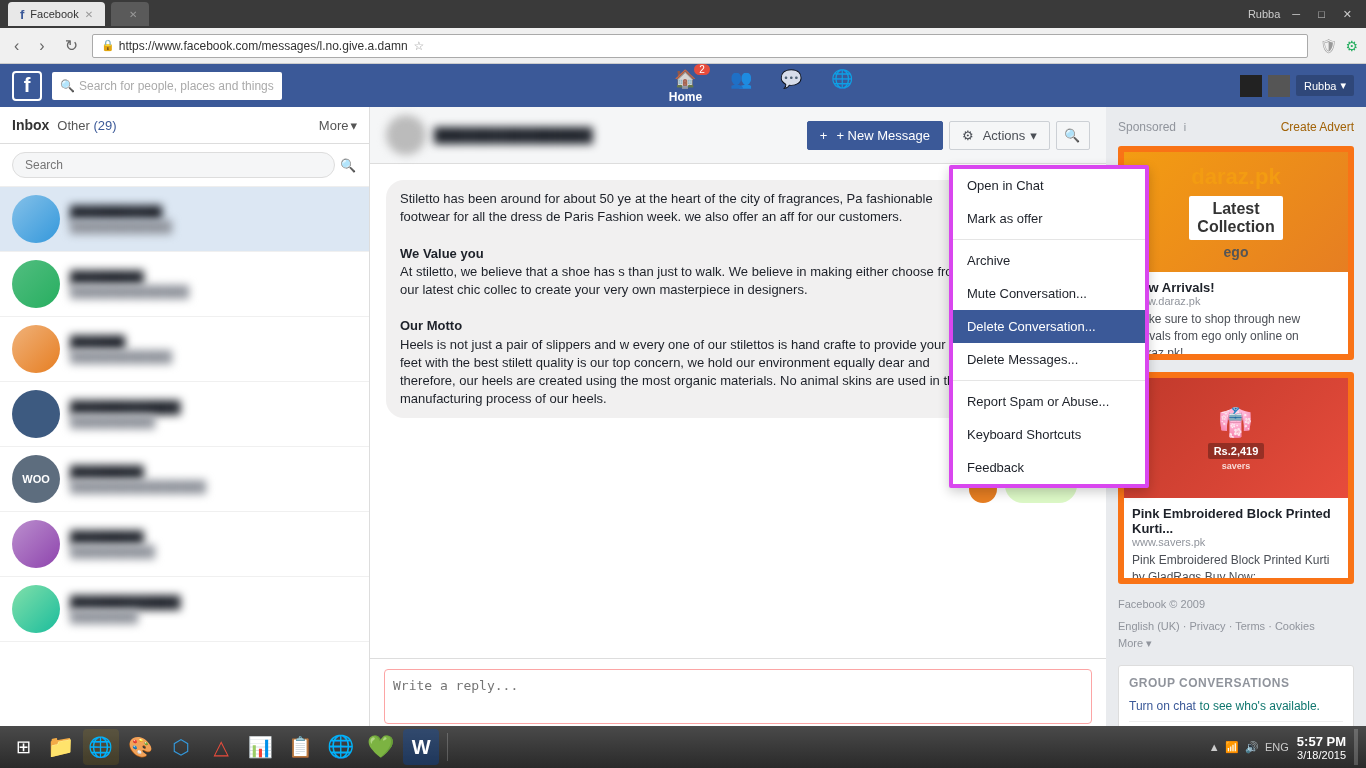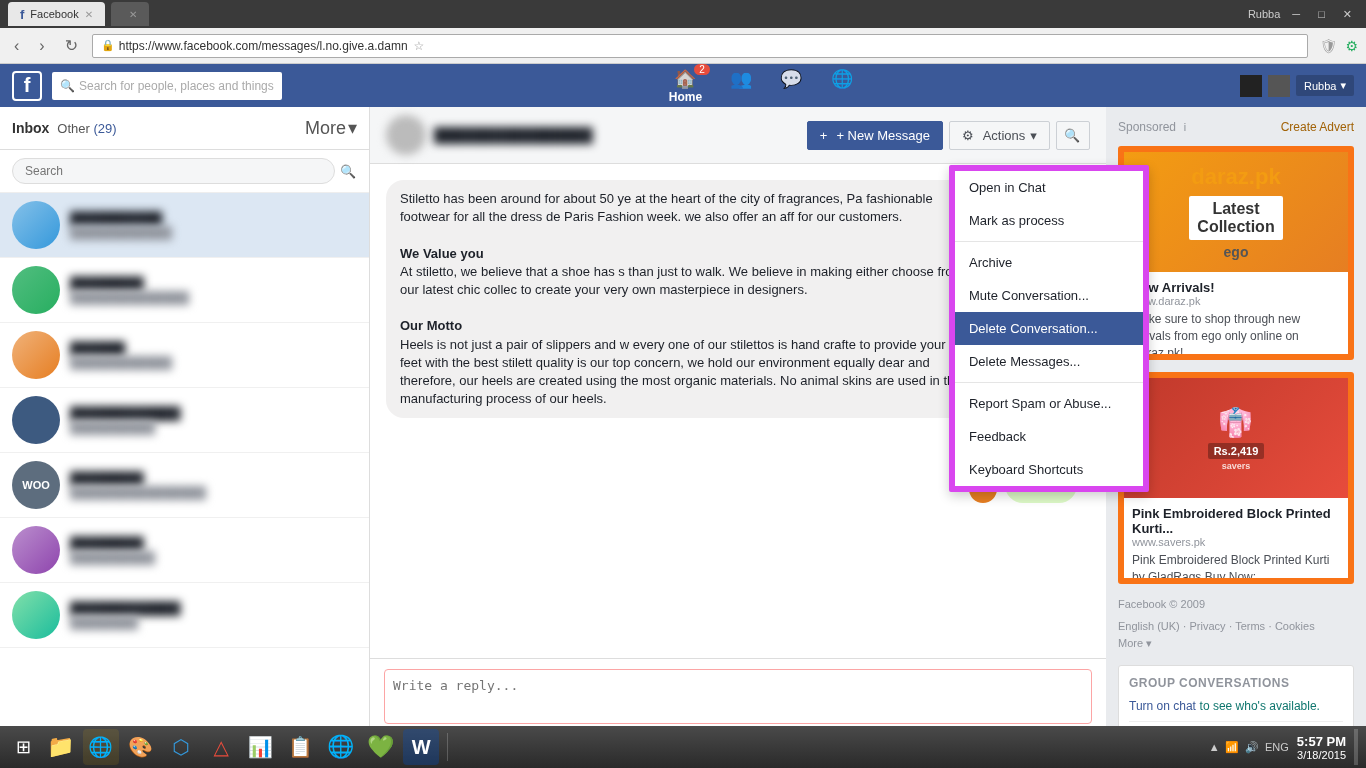--- a/index.html
+++ b/index.html
@@ -143,21 +143,21 @@
       border-bottom: 1px solid #ddd;
       display: flex;
       align-items: center;
       gap: 8px;
     }
     .inbox-label { font-weight: bold; font-size: 14px; color: #333; }
     .other-label { color: #555; font-size: 13px; cursor: pointer; }
     .other-count { color: #3b5998; margin-top: 36px; }
     .more-btn {
       margin-left: auto;
-      color: #555; font-size: 18px;
+      color: #555; font-size: 13px;
       background: none; border: none; cursor: pointer;
       display: flex; align-items: center; gap: 2px;
     }
     .msg-search-bar {
       padding: 8px 12px;
       border-bottom: 1px solid #eee;
       display: flex;
       align-items: center;
       gap: 6px;
     }
@@ -232,21 +232,21 @@
       color: #4b4f56;
     }
 
     
     .dropdown-menu {
       position: absolute;
       top: 44px;
       left: 0;
       width: 200px;
       background: white;
-      border: 6px solid #d946ef;
+      border: 4px solid #d946ef;
       border-radius: 2px;
       box-shadow: 0 4px 12px rgba(0,0,0,0.2);
       z-index: 100;
     }
     .dropdown-item {
       padding: 9px 14px;
       font-size: 13px;
       color: #1d2129;
       cursor: pointer;
       display: block;
@@ -596,30 +596,30 @@
         </button>
         <div class="dropdown-wrapper">
           <button class="header-btn">
             <span>⚙</span>
             <span style="margin-left:4px;">Actions</span>
             <span>▾</span>
           </button>
 
           <div class="dropdown-menu">
             <a class="dropdown-item">Open in Chat</a>
-            <a class="dropdown-item">Mark as process</a>
+            <a class="dropdown-item">Mark as offer</a>
             <div class="dropdown-divider"></div>
             <a class="dropdown-item">Archive</a>
             <a class="dropdown-item">Mute Conversation...</a>
             <a class="dropdown-item highlighted">Delete Conversation...</a>
             <a class="dropdown-item">Delete Messages...</a>
             <div class="dropdown-divider"></div>
             <a class="dropdown-item">Report Spam or Abuse...</a>
+            <a class="dropdown-item">Keyboard Shortcuts</a>
             <a class="dropdown-item">Feedback</a>
-            <a class="dropdown-item">Keyboard Shortcuts</a>
           </div>
         </div>
         <button class="search-btn">🔍</button>
       </div>
     </div>
 
     <div class="msg-content">
       <div class="msg-bubble-area">
         <div class="incoming-bubble">
           <p>Stiletto has been around for about 50 ye at the heart of the city of fragrances, Pa fashionable footwear for all the dress de Paris Fashion week. we also offer an aff for our customers.</p>

